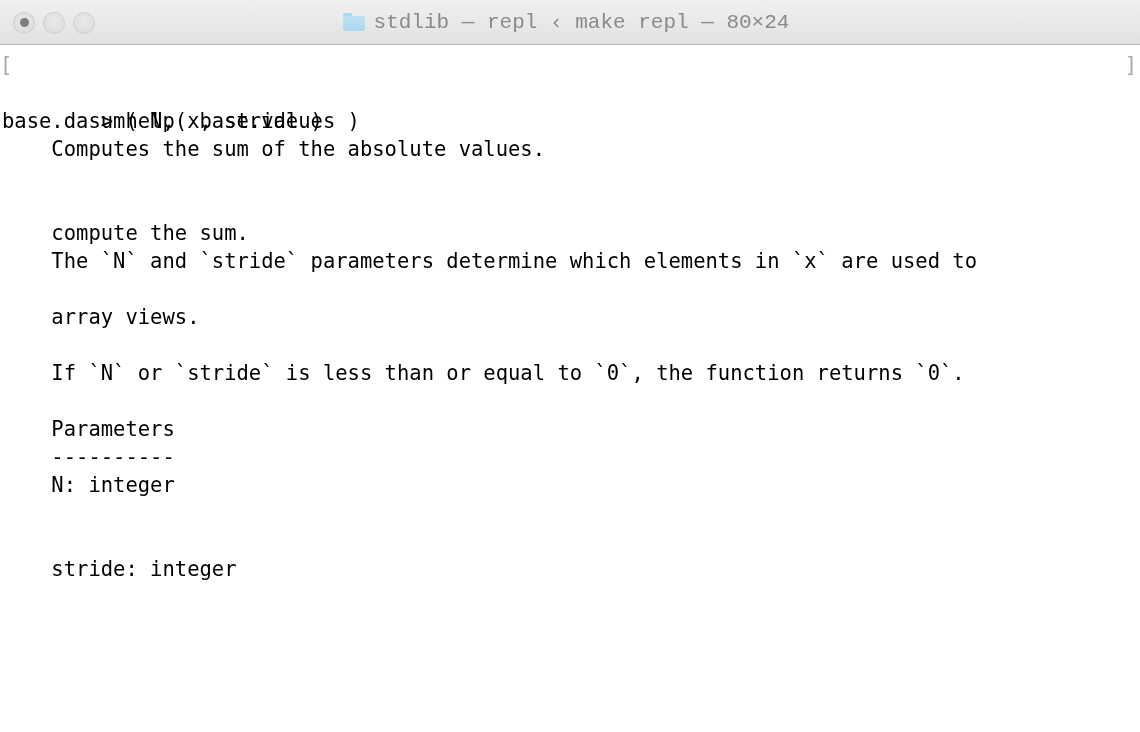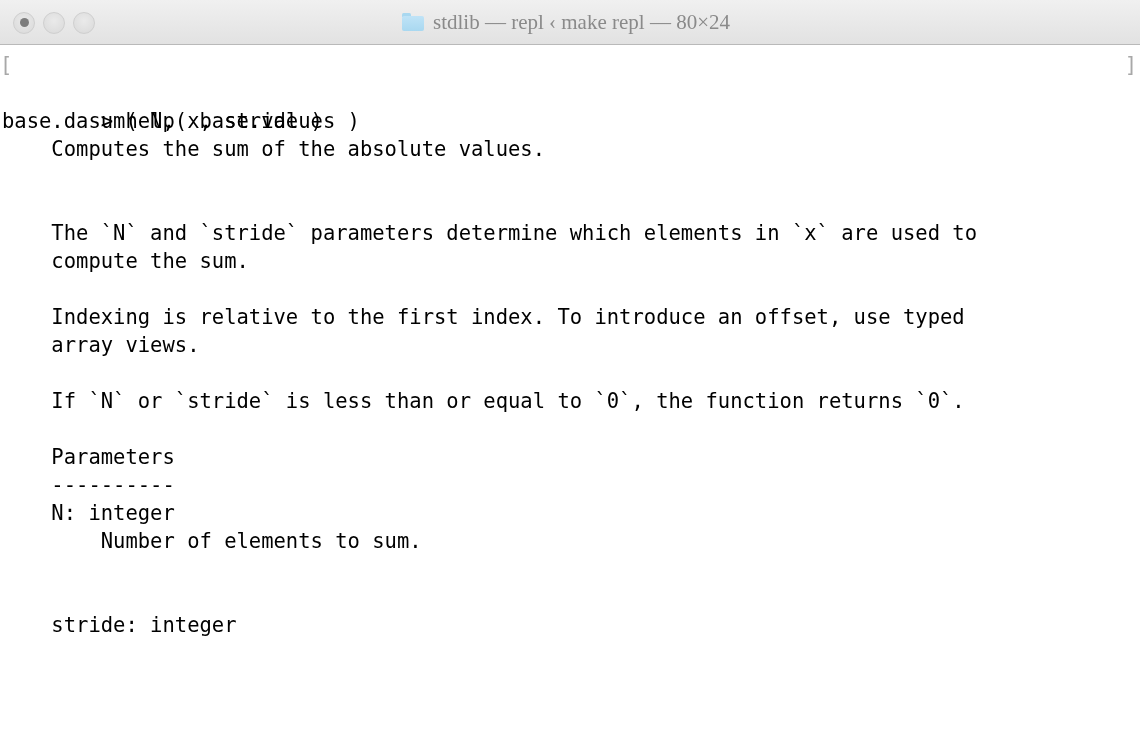--- a/index.html
+++ b/index.html
@@ -89,21 +89,21 @@
     position: absolute;
     left: 0;
     top: 3px;
     width: 22px;
     height: 15px;
     background: linear-gradient(to bottom, #bfe3f7 0%, #a9d8f0 100%);
     border-radius: 2px;
   }
 
   #window-title {
-    font-family: Liberation Serif, serif;
+    font-family: Liberation Mono, monospace;
     font-size: 21px;
     color: #8a8a8a;
     white-space: nowrap;
     letter-spacing: 0px;
   }
 
   
   #terminal {
     position: absolute;
     left: 0;
@@ -185,32 +185,30 @@
         <span class="edge-bracket" id="bracket-right">]</span>
       </div>
 
       <div class="line blank"></div>
 
       <div id="output-lines">
           <div class="line">base.dasum( N, x, stride )</div>
           <div class="line">    Computes the sum of the absolute values.</div>
           <div class="line blank"></div>
           <div class="line blank"></div>
+          <div class="line">    compute the sum.</div>
           <div class="line">    The `N` and `stride` parameters determine which elements in `x` are used to</div>
-          <div class="line">    compute the sum.</div>
-          <div class="line blank"></div>
-          <div class="line">    Indexing is relative to the first index. To introduce an offset, use typed</div>
+          <div class="line blank"></div>
           <div class="line">    array views.</div>
           <div class="line blank"></div>
           <div class="line">    If `N` or `stride` is less than or equal to `0`, the function returns `0`.</div>
           <div class="line blank"></div>
           <div class="line">    Parameters</div>
           <div class="line">    ----------</div>
           <div class="line">    N: integer</div>
-          <div class="line">        Number of elements to sum.</div>
           <div class="line blank"></div>
           <div class="line blank"></div>
           <div class="line">    stride: integer</div>
         </div>
 
     </div>
   </div>
 
 </div>
 

